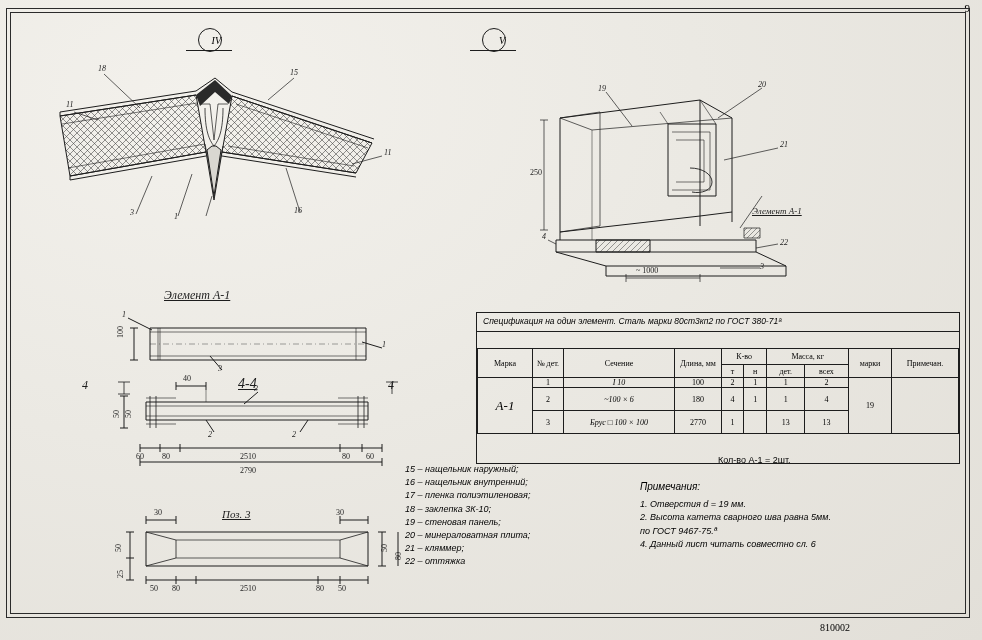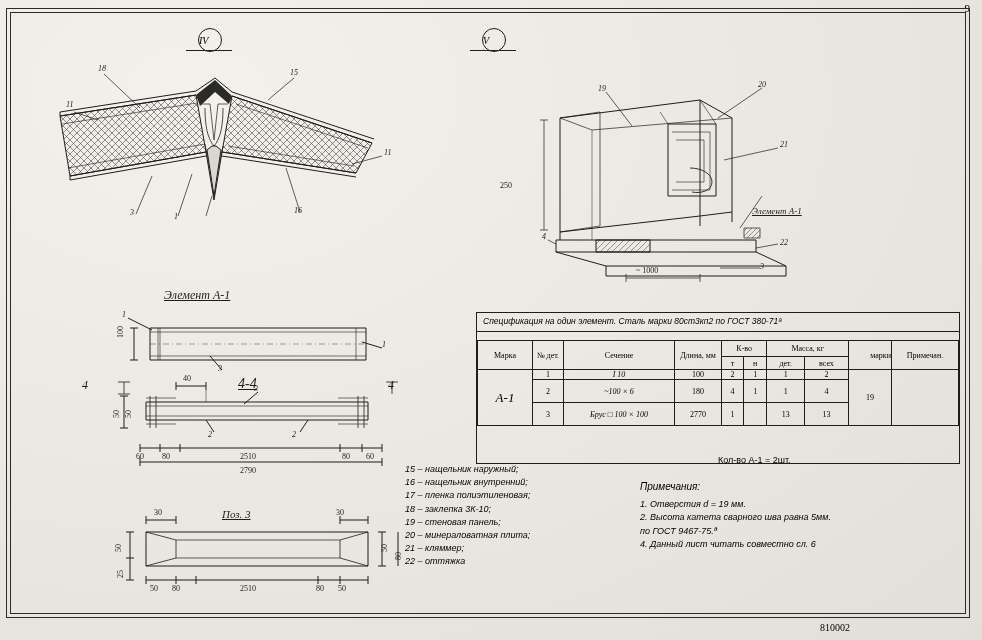--- a/index.html
+++ b/index.html
@@ -25,21 +25,21 @@
     font-family:"Liberation Serif",serif;
   }
   .num{font-size:8px;font-style:italic;}
   .dim{font-size:8px;}
   .title-it{font-style:italic;font-size:12px;}
   .small-it{font-style:italic;font-size:9px;}
   .ln{position:absolute;background:#1d1d1d;}
   .hl{height:1px;}
   .circ{
     position:absolute;border:1px solid #1d1d1d;border-radius:50%;
-    display:flex;align-items:center;justify-content:flex-start;
+    display:flex;align-items:center;justify-content:flex-end;
     font-family:"Liberation Serif",serif;font-size:10px;font-style:italic;
   }
   svg{position:absolute;left:0;top:0;overflow:visible;}
   table{border-collapse:collapse;font-family:"Liberation Serif",serif;}
   
   #spec{
     position:absolute;left:476px;top:312px;width:482px;height:150px;
     border:1px solid #1d1d1d;
   }
   #spec .hdr{font-size:8.5px;font-style:italic;text-align:center;}
@@ -251,21 +251,21 @@
     <span>V</span>
   </div>
   <div class="ln hl" style="left:470px;top:50px;width:46px;"></div>
 
   <div class="lbl num" style="left:598px;top:84px;">19</div>
   <div class="lbl num" style="left:758px;top:80px;">20</div>
   <div class="lbl num" style="left:780px;top:140px;">21</div>
   <div class="lbl num" style="left:542px;top:232px;">4</div>
   <div class="lbl num" style="left:780px;top:238px;">22</div>
   <div class="lbl num" style="left:760px;top:262px;">3</div>
-  <div class="lbl dim" style="left:500px;top:168px;margin-top:13px;">250</div>
+  <div class="lbl dim" style="left:530px;top:168px;">250</div>
   <div class="lbl dim" style="left:636px;top:266px;">~ 1000</div>
   <div class="lbl small-it" style="left:752px;top:206px;text-decoration:underline;">Элемент А-1</div>
 
   <div class="lbl title-it" style="left:164px;top:288px;text-decoration:underline;">Элемент А-1</div>
   <div class="lbl num" style="left:122px;top:310px;">1</div>
   <div class="lbl num" style="left:382px;top:340px;">1</div>
   <div class="lbl num" style="left:218px;top:364px;">3</div>
   <div class="lbl num" style="left:254px;top:384px;">3</div>
   <div class="lbl num" style="left:208px;top:430px;">2</div>
   <div class="lbl num" style="left:292px;top:430px;">2</div>
@@ -294,30 +294,30 @@
   <div class="lbl dim" style="left:150px;top:584px;">50</div>
   <div class="lbl dim" style="left:172px;top:584px;">80</div>
   <div class="lbl dim" style="left:240px;top:584px;">2510</div>
   <div class="lbl dim" style="left:316px;top:584px;">80</div>
   <div class="lbl dim" style="left:338px;top:584px;">50</div>
   <div class="lbl dim" style="left:394px;top:560px;transform:rotate(-90deg);transform-origin:left top;">80</div>
 
   <div id="spec">
     <div class="hdr" style="padding:3px 0 2px 6px;text-align:left;">Спецификация   на один элемент. Сталь марки 80ст3кп2 по ГОСТ 380-71ª</div>
     <div style="position:absolute;left:0;top:18px;width:100%;height:1px;background:#1d1d1d;"></div>
-    <table style="position:absolute;left:0;top:27px;width:482px;">
+    <table style="position:absolute;left:0;top:35px;width:482px;">
       <tbody>
           <tr>
         <td rowspan="2" style="width:54px;height:28px;">Марка</td>
         <td rowspan="2" style="width:30px;">№ дет.</td>
         <td rowspan="2" style="width:110px;">Сечение</td>
         <td rowspan="2" style="width:46px;">Длина, мм</td>
         <td colspan="2" style="width:34px;">К-во</td>
         <td colspan="2" style="width:62px;">Масса, кг</td>
-        <td rowspan="2" style="width:42px;text-align:right;">марки</td>
+        <td rowspan="2" style="width:42px;">марки</td>
         <td rowspan="2" style="width:66px;">Примечан.</td>
       </tr>
       <tr>
         <td style="height:12px;">т</td>
         <td>н</td>
         <td>дет.</td>
         <td>всех</td>
       </tr>
       <tr>
         <td rowspan="3" style="height:22px;font-size:13px;font-style:italic;">А-1</td>

